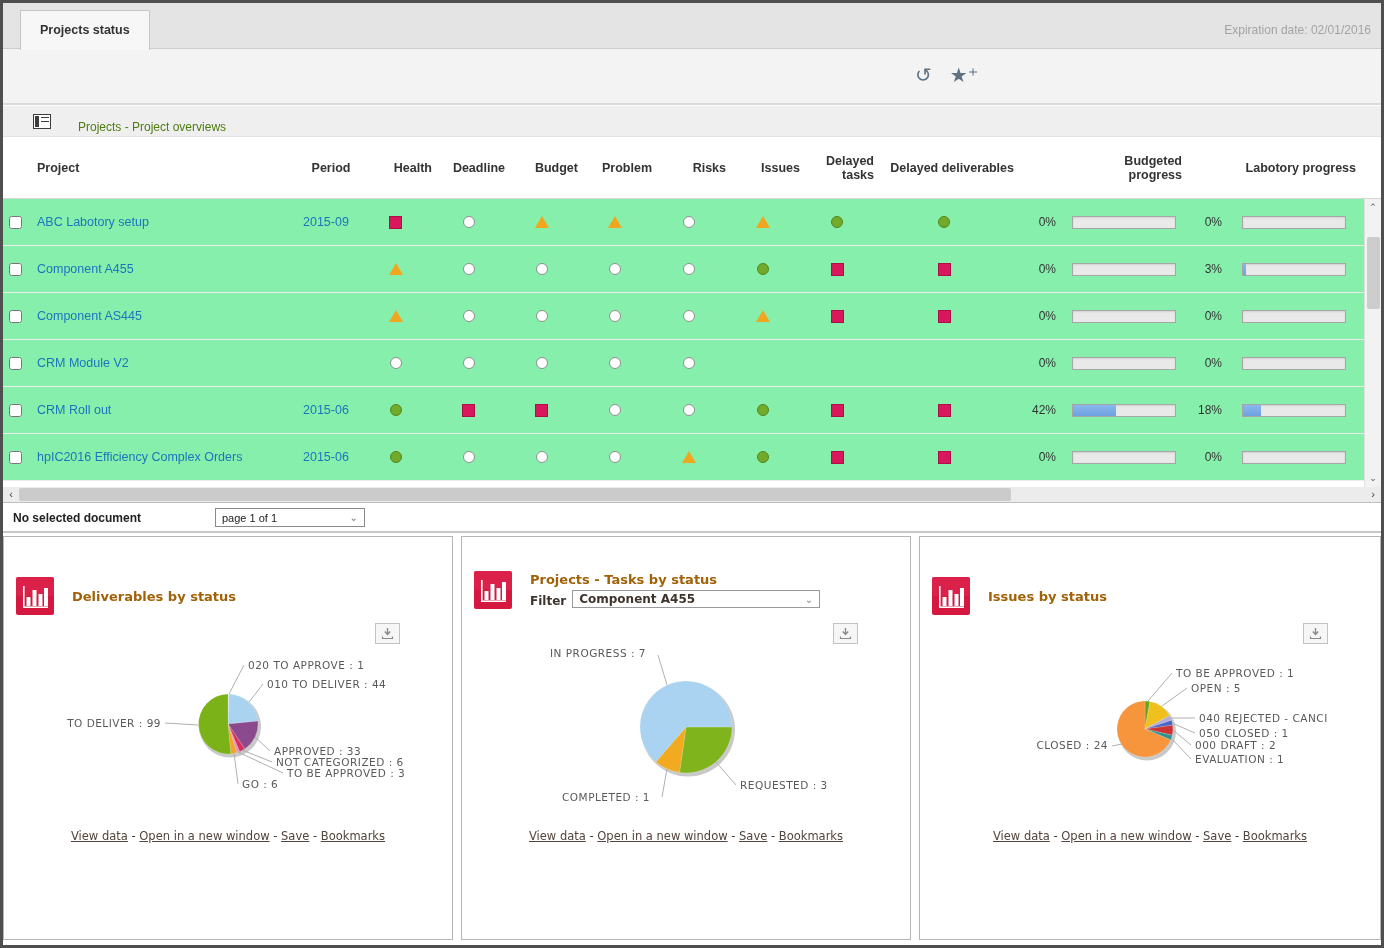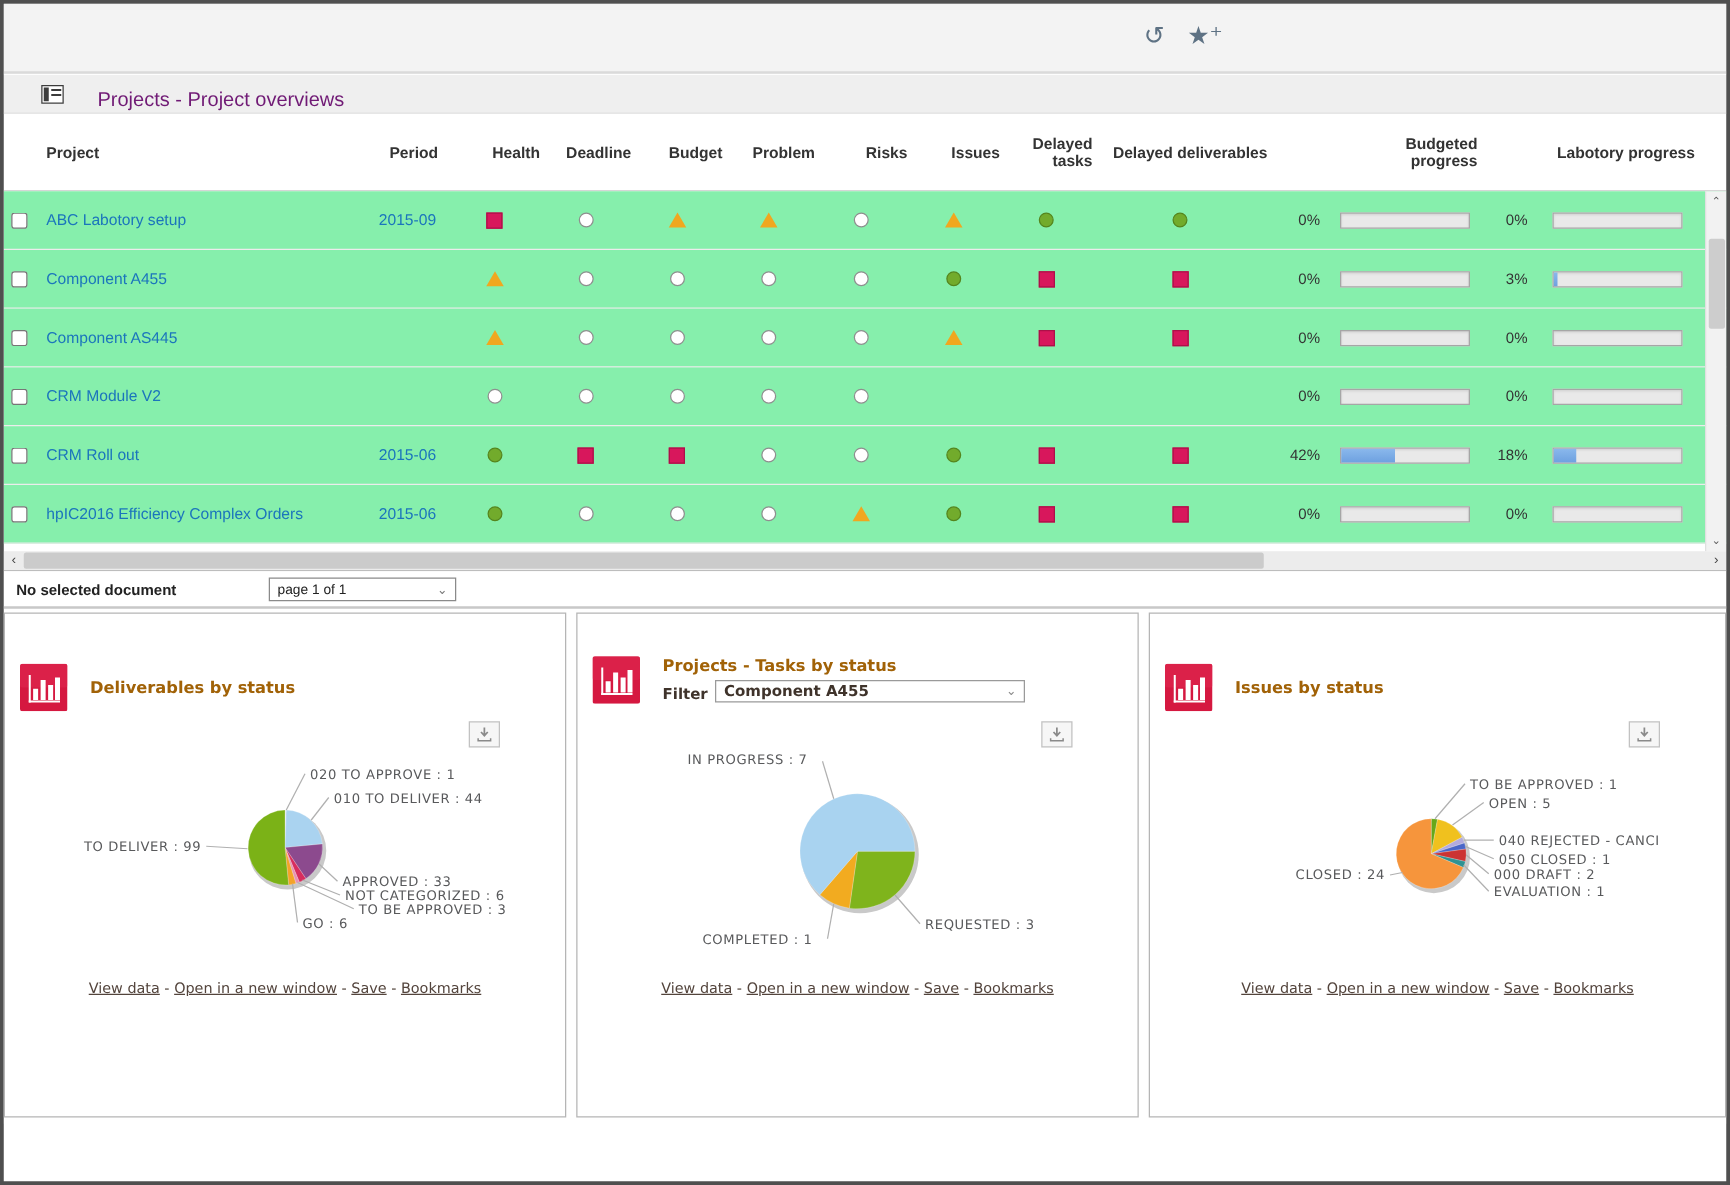--- a/index.html
+++ b/index.html
@@ -15,21 +15,21 @@
   .toolbar { height:56px; background:#f3f3f3; border-bottom:2px solid #dadada; position:relative; }
   .tbicons { position:absolute; left:912px; top:13px; display:flex; gap:18px; }
   .tbicon { font-size:20px; color:#5e7284; cursor:pointer; line-height:26px; }
 
   
   .report-bar { height:32px; background:#efefef; border-top:1px solid #fdfdfd; border-bottom:1px solid #e2e2e2; display:flex; align-items:center; }
   .report-bar .list-icon { margin-left:30px; width:18px; height:15px; border:1.5px solid #3c3c3c; background:#fff; position:relative; }
   .report-bar .list-icon:before { content:""; position:absolute; left:1px; top:1px; bottom:1px; width:4px; background:#3c3c3c; }
   .report-bar .list-icon:after { content:""; position:absolute; left:7px; right:1px; top:2px; height:7px;
      background:repeating-linear-gradient(#3c3c3c 0 1.5px, transparent 1.5px 4px); }
-  .report-title { margin-left:27px; font-size:16px; color:#701a75;margin-top:11px; }
+  .report-title { margin-left:27px; font-size:12px; color:#4d7c0f;margin-top:11px; }
 
   
   .grid { --cols: 26px 240px 90px 73px 73px 73px 74px 74px 74px 74px 140px 52px 116px 50px 124px; }
   .ghead { display:grid; grid-template-columns:var(--cols); height:62px; align-items:center; border-bottom:1px solid #d6d6d6; font-size:12.5px; font-weight:bold; color:#333; }
   .hcell { text-align:right; }
   .hcell.hproj { text-align:left; padding-left:8px; }
   .hcell.hperiod { text-align:center; padding-left:34px; }
   .hcell.hbud { grid-column:12 / span 2; }
   .hcell.hplan { grid-column:14 / span 2; }
   .hcell.hbud span { display:inline-block; width:80px; }
@@ -83,20 +83,24 @@
   .panel svg.pie { position:absolute; top:104px; left:0; }
   .pie-label { font-family:"DejaVu Sans", sans-serif; font-size:10.5px; fill:#58595b; letter-spacing:0.5px; }
   .links { position:absolute; top:292px; left:0; width:100%; text-align:center; font-family:"DejaVu Sans", sans-serif; font-size:11.5px; color:#4a3c33; }
   .links a { color:#53443c; text-decoration:underline; }
 </style>
 </head>
 <body>
 
 <div class="page">
 
+  <div class="tabstrip">
+    <div class="tab">Projects status</div>
+    <div class="expiration">Expiration date: 02/01/2016</div>
+  </div>
 
   <div class="toolbar">
     <div class="tbicons" id="toolbar-icons">
         <span class="tbicon">↺</span>
         <span class="tbicon">★⁺</span>
       </div>
   </div>
 
   <div class="report-bar">
     <span class="list-icon"></span>

